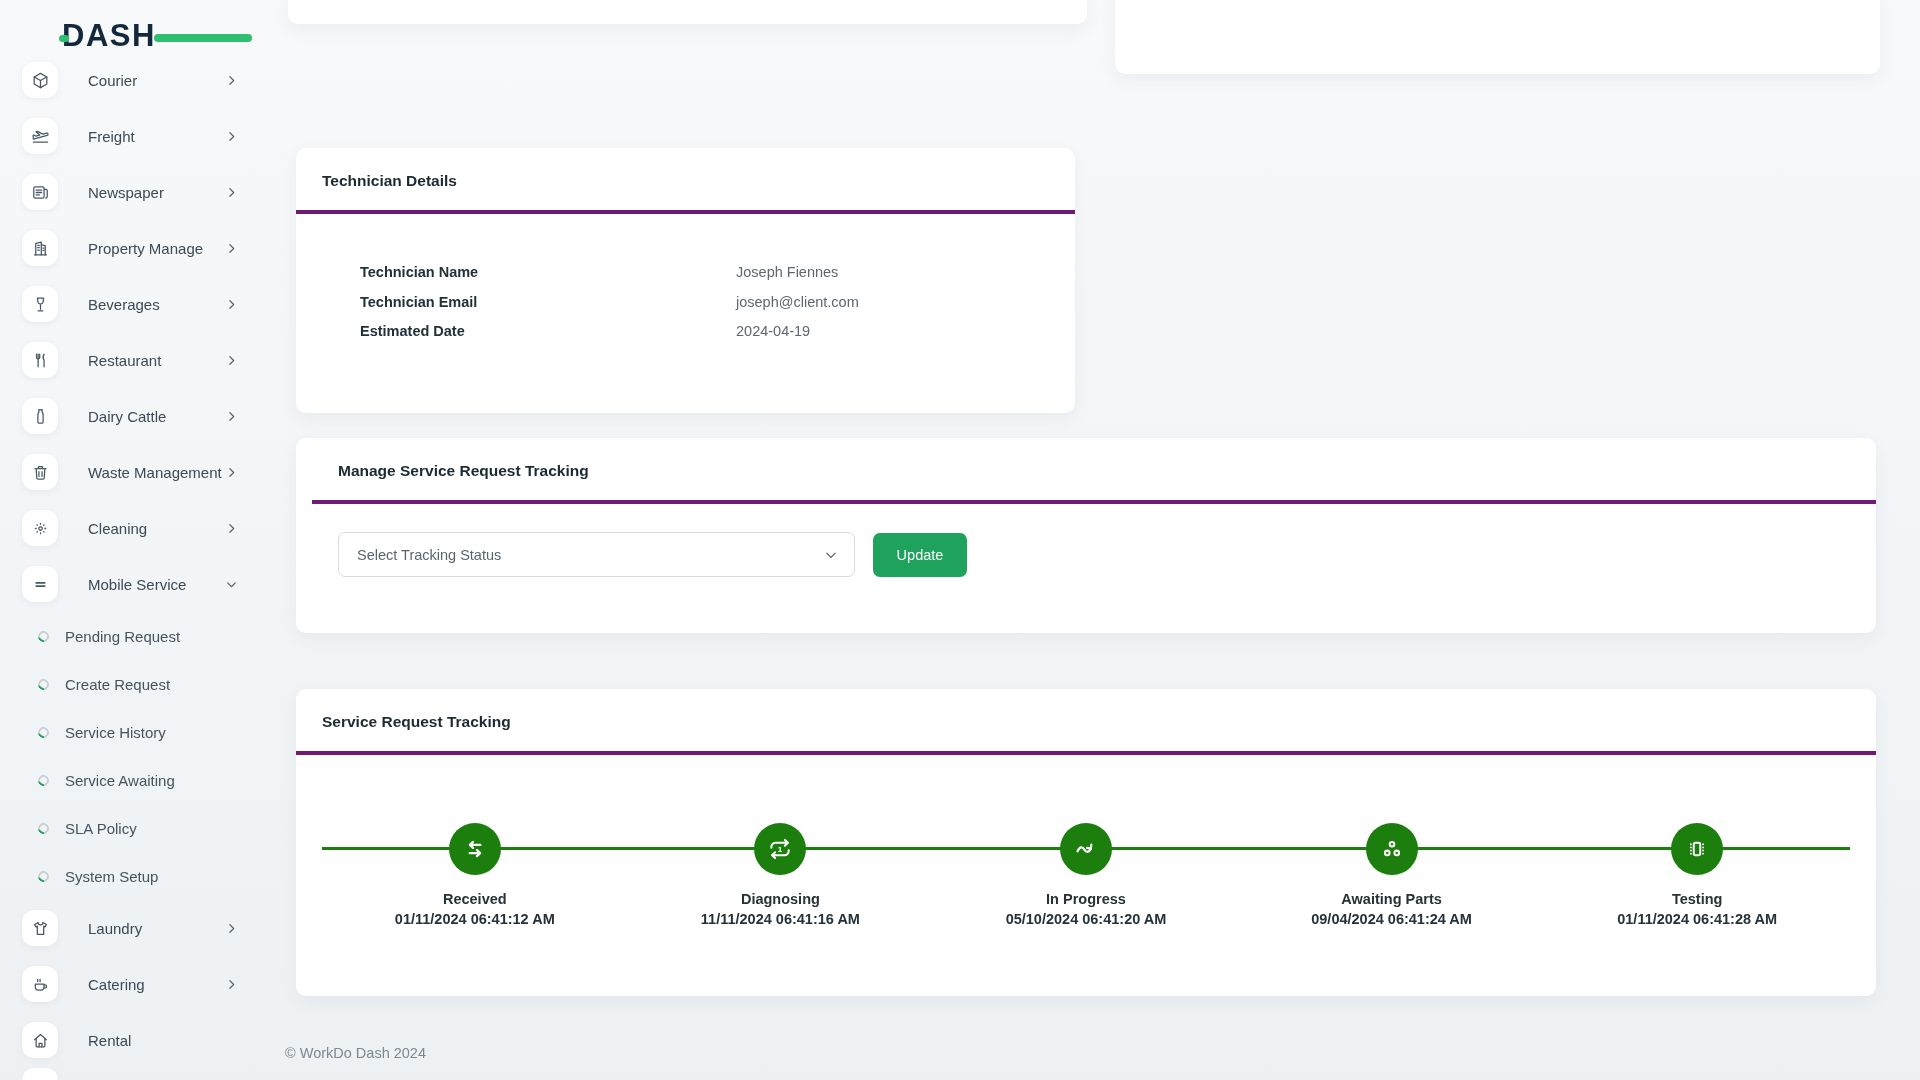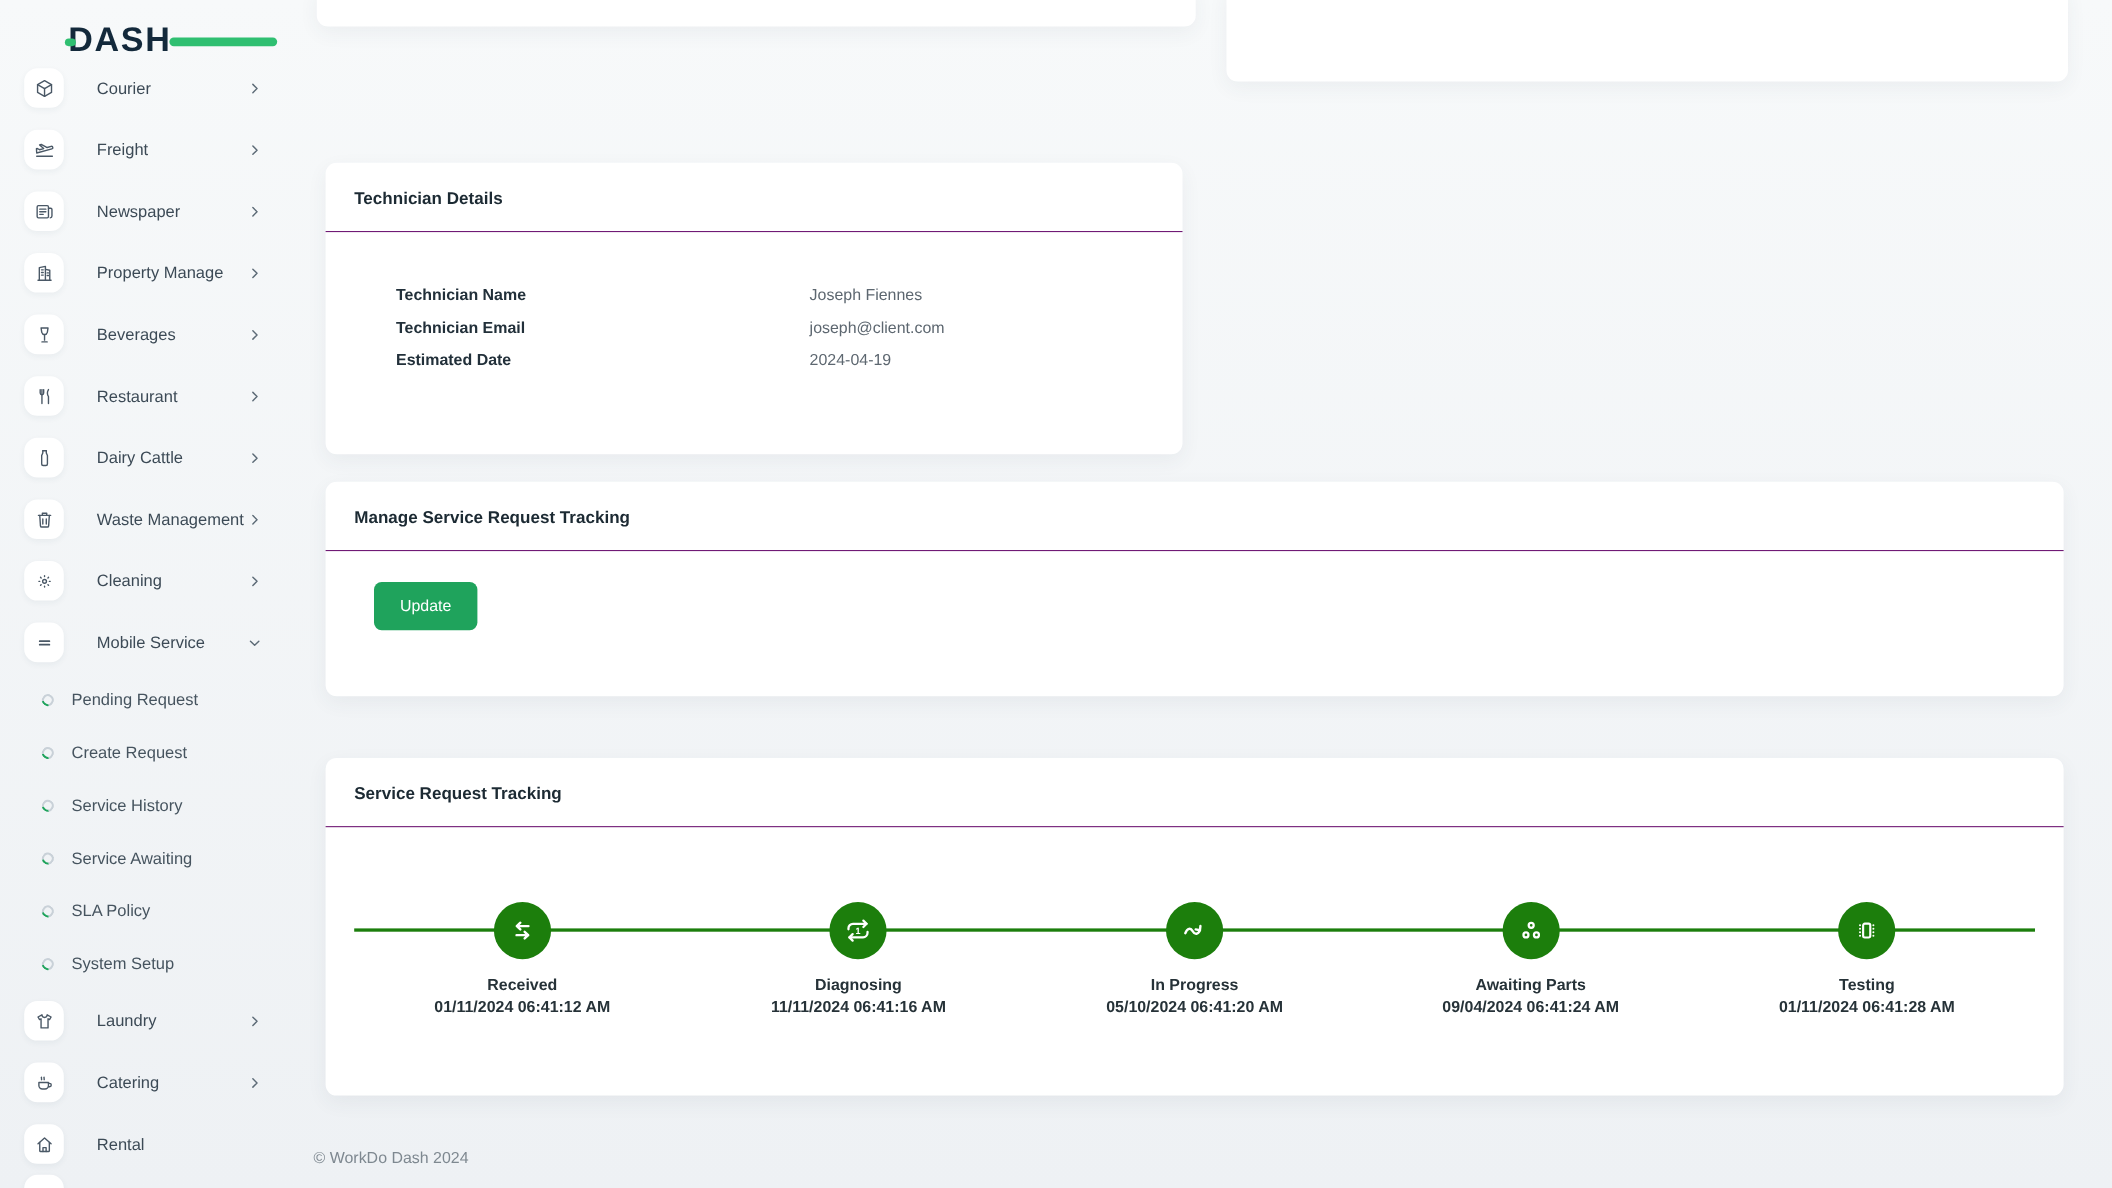--- a/index.html
+++ b/index.html
@@ -33,27 +33,27 @@
     width:11px; height:11px; border-radius:50%; flex:none;
     border:2.5px solid #c9d1d8; border-bottom-color:#1fa35c;
     transform:rotate(35deg);
   }
   .sub-label { margin-left:16px; font-size:15px; color:#46545f; }
   .partial-iconbox { position:absolute; left:22px; top:1068px; width:36px; height:36px; border-radius:12px; background:#ffffff; box-shadow:0 2px 6px rgba(40,60,80,.06); }
   
   .card { position:absolute; background:#ffffff; border-radius:10px; box-shadow:0 6px 18px rgba(50,70,90,.06); }
   .card-top-left { left:288px; top:-14px; width:799px; height:38px; border-radius:10px; }
   .card-top-right { left:1115px; top:-14px; width:765px; height:88px; border-radius:10px; }
-  .card-header { padding:24px 26px 20px; font-size:15.5px; font-weight:700; color:#1c2a33; border-bottom:1px solid #701a75; }
+  .card-header { padding:24px 26px 20px; font-size:15.5px; font-weight:700; color:#1c2a33; border-bottom:4px solid #701a75; }
   .tech-card { left:296px; top:148px; width:779px; height:265px; }
   .tech-body { padding:50px 26px 0;margin-left:38px; }
   .tech-row { display:grid; grid-template-columns:376px 1fr; align-items:baseline; height:29.5px; }
   .tech-label { font-size:14.5px; font-weight:700; color:#22303a; }
   .tech-value { font-size:14.5px; color:#5d6770; }
-  .manage-card { left:296px; top:438px; width:1580px; height:195px; }
+  .manage-card { left:296px; top:438px; width:1580px; height:195px;padding-left:16px; }
   .manage-body { display:flex; align-items:center; padding:28px 26px 0; }
   .select {
     width:517px; height:45px; border:1px solid #d7dce1; border-radius:7px;
     display:flex; align-items:center; justify-content:space-between;
     padding:0 16px 0 18px; background:#fff; cursor:pointer;
   }
   .select-text { font-size:14.5px; color:#596671; }
   .btn-update {
     margin-left:18px; width:94px; height:44px; border:none; border-radius:7px;
     background:#1fa35c; color:#ffffff; font-size:14.5px; font-family:inherit; cursor:pointer;
@@ -326,20 +326,28 @@
     <div class="tech-row">
       <span class="tech-label">Estimated Date</span>
       <span class="tech-value">2024-04-19</span>
     </div>
   </div>
 </div>
 
 <div class="card manage-card">
   <div class="card-header">Manage Service Request Tracking</div>
   <div class="manage-body">
+    <div class="select">
+      <span class="select-text">Select Tracking Status</span>
+      <span class="chev">
+          <svg width="14" height="14" viewBox="0 0 24 24" fill="none" stroke="#5d6b77" stroke-width="2.2" stroke-linecap="round" stroke-linejoin="round">
+            <path d="M5 9l7 7 7-7"></path>
+          </svg>
+        </span>
+    </div>
     <button class="btn-update">Update</button>
   </div>
 </div>
 
 <div class="card track-card">
   <div class="card-header">Service Request Tracking</div>
   <div class="timeline">
     <div class="timeline-line"></div>
 
     <div class="stage">

